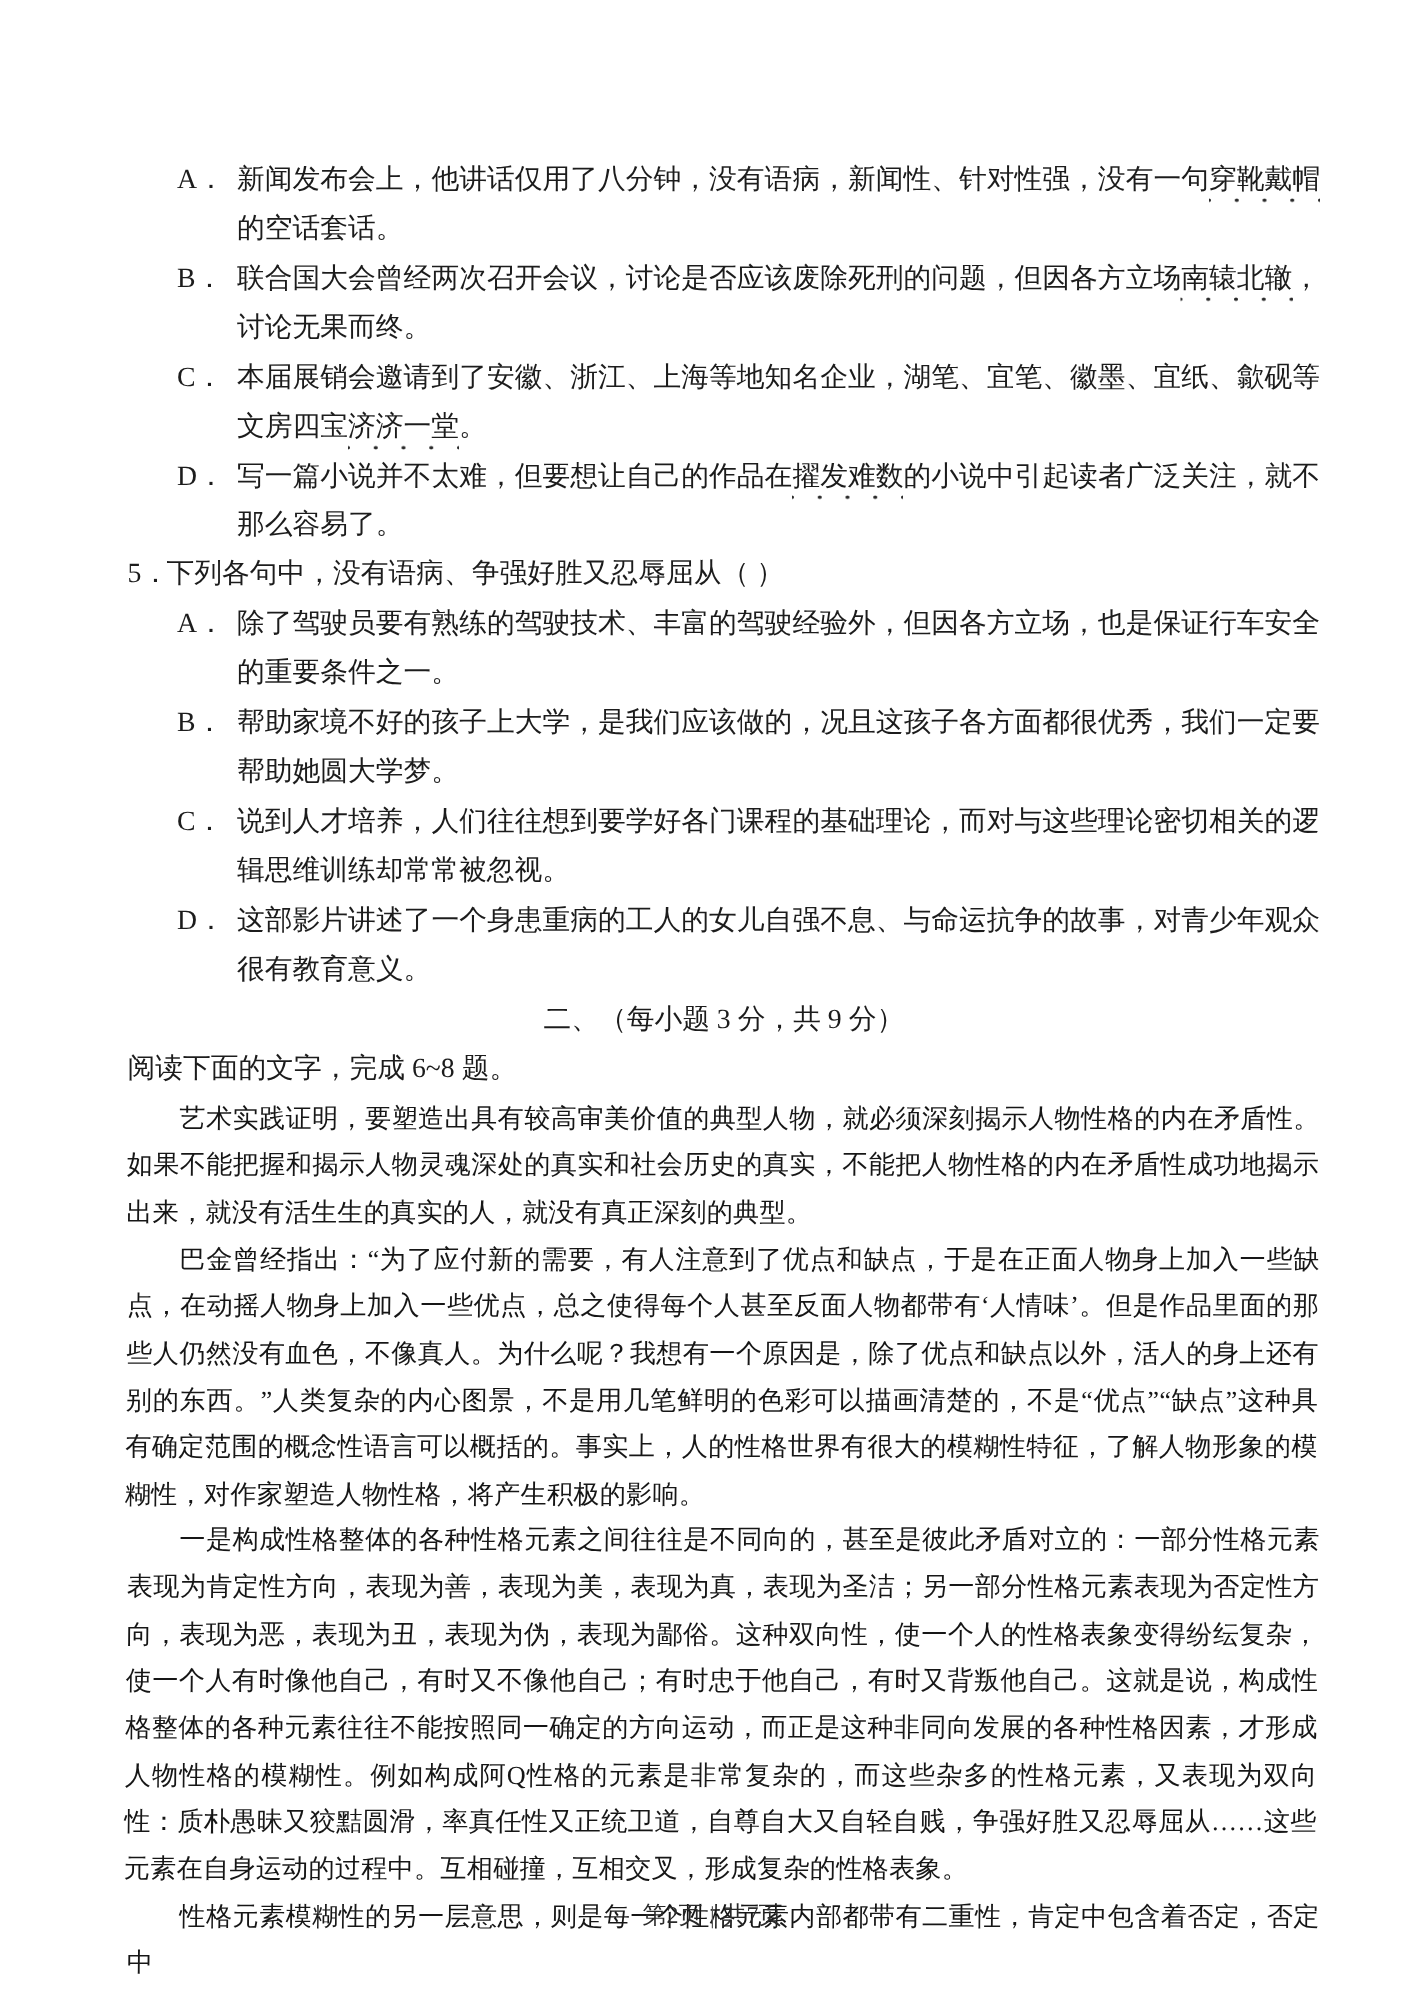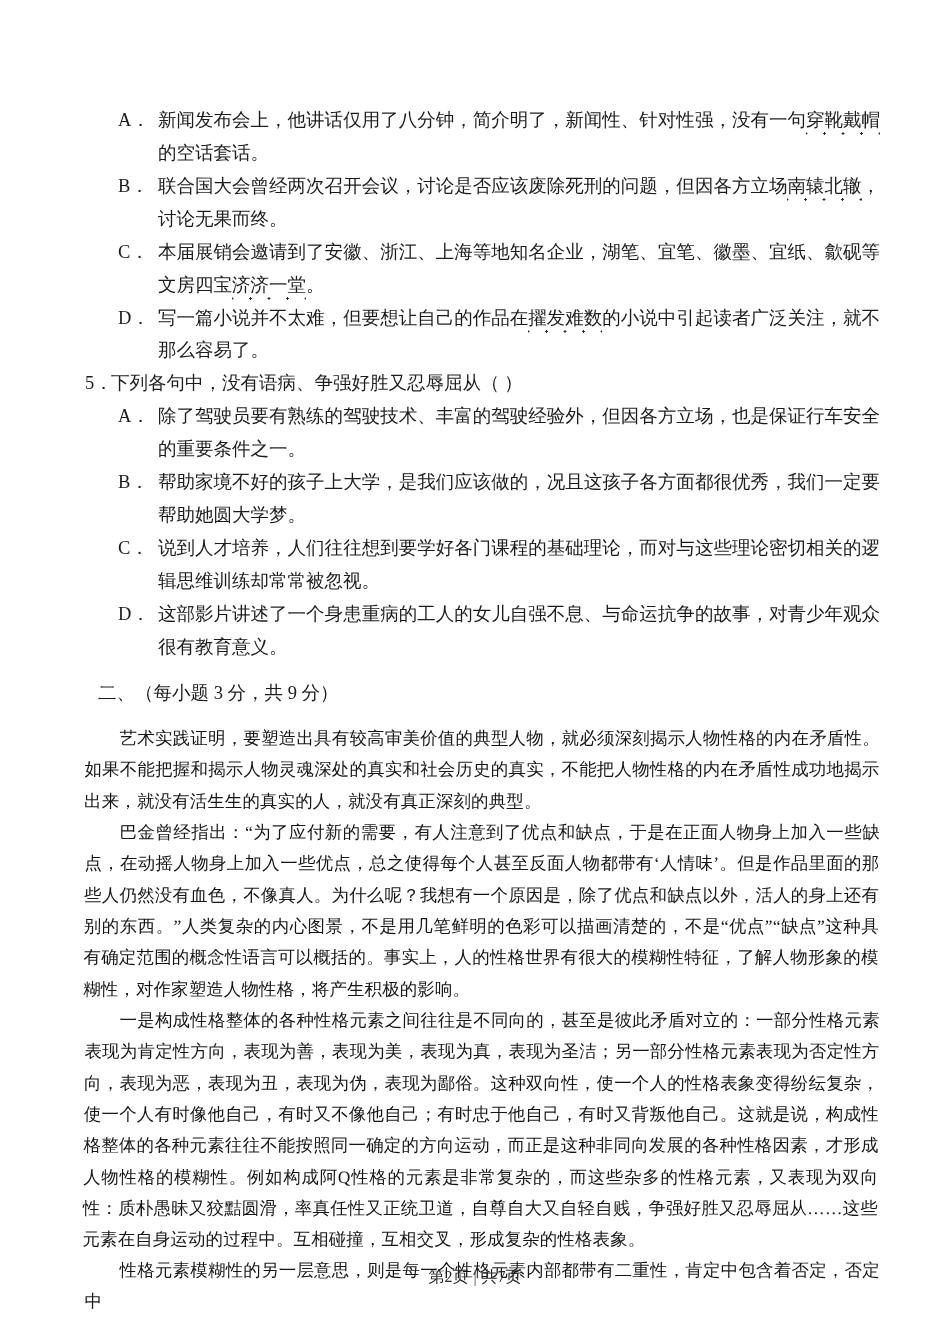--- a/index.html
+++ b/index.html
@@ -59,22 +59,22 @@
   }
   .q-stem .num {
     flex: 0 0 auto;
     width: 26px;
   }
   .q-stem .stem-text { flex: 1 1 auto; }
 
   .section-head {
     font-size: 18.5px;
     line-height: 1.78;
-    margin: 13px;
-    text-align: left;
+    margin: 0;
+    text-align: center;
   }
   .section-sub {
     font-size: 18.5px;
     line-height: 1.78;
     margin: 0;
     text-align: left;
   }
 
   
   .passage {
@@ -122,21 +122,21 @@
   }
   .footer .bar { margin: 0 5px; color: #555; }
 </style>
 </head>
 <body>
 
 <div class="page">
 
   <div class="q-option">
     <span class="opt-letter">A．</span>
-    <span class="opt-text"><span>新闻发布会上，他讲话仅用了八分钟，简介明了，新闻性、针对性强，没有一句</span><span class="emph">穿靴戴帽</span><span>的空话套话。</span></span>
+    <span class="opt-text"><span>新闻发布会上，他讲话仅用了八分钟，没有语病，新闻性、针对性强，没有一句</span><span class="emph">穿靴戴帽</span><span>的空话套话。</span></span>
   </div>
 
   <div class="q-option">
     <span class="opt-letter">B．</span>
     <span class="opt-text"><span>联合国大会曾经两次召开会议，讨论是否应该废除死刑的问题，但因各方立场</span><span class="emph">南辕北辙</span><span>，讨论无果而终。</span></span>
   </div>
 
   <div class="q-option">
     <span class="opt-letter">C．</span>
     <span class="opt-text"><span>本届展销会邀请到了安徽、浙江、上海等地知名企业，湖笔、宜笔、徽墨、宜纸、歙砚等文房四宝</span><span class="emph">济济一堂</span><span>。</span></span>
@@ -163,20 +163,21 @@
   <div class="q-option">
     <span class="opt-letter">C．</span>
     <span class="opt-text">说到人才培养，人们往往想到要学好各门课程的基础理论，而对与这些理论密切相关的逻辑思维训练却常常被忽视。</span>
   </div>
   <div class="q-option">
     <span class="opt-letter">D．</span>
     <span class="opt-text">这部影片讲述了一个身患重病的工人的女儿自强不息、与命运抗争的故事，对青少年观众很有教育意义。</span>
   </div>
 
   <div class="section-head">二、（每小题 3 分，共 9 分）</div>
+  <div class="section-sub">阅读下面的文字，完成 6~8 题。</div>
 
   <p class="passage">艺术实践证明，要塑造出具有较高审美价值的典型人物，就必须深刻揭示人物性格的内在矛盾性。如果不能把握和揭示人物灵魂深处的真实和社会历史的真实，不能把人物性格的内在矛盾性成功地揭示出来，就没有活生生的真实的人，就没有真正深刻的典型。</p>
   <p class="passage">巴金曾经指出：“为了应付新的需要，有人注意到了优点和缺点，于是在正面人物身上加入一些缺点，在动摇人物身上加入一些优点，总之使得每个人甚至反面人物都带有‘人情味’。但是作品里面的那些人仍然没有血色，不像真人。为什么呢？我想有一个原因是，除了优点和缺点以外，活人的身上还有别的东西。”人类复杂的内心图景，不是用几笔鲜明的色彩可以描画清楚的，不是“优点”“缺点”这种具有确定范围的概念性语言可以概括的。事实上，人的性格世界有很大的模糊性特征，了解人物形象的模糊性，对作家塑造人物性格，将产生积极的影响。</p>
   <p class="passage">一是构成性格整体的各种性格元素之间往往是不同向的，甚至是彼此矛盾对立的：一部分性格元素表现为肯定性方向，表现为善，表现为美，表现为真，表现为圣洁；另一部分性格元素表现为否定性方向，表现为恶，表现为丑，表现为伪，表现为鄙俗。这种双向性，使一个人的性格表象变得纷纭复杂，使一个人有时像他自己，有时又不像他自己；有时忠于他自己，有时又背叛他自己。这就是说，构成性格整体的各种元素往往不能按照同一确定的方向运动，而正是这种非同向发展的各种性格因素，才形成人物性格的模糊性。例如构成阿Q性格的元素是非常复杂的，而这些杂多的性格元素，又表现为双向性：质朴愚昧又狡黠圆滑，率真任性又正统卫道，自尊自大又自轻自贱，争强好胜又忍辱屈从……这些元素在自身运动的过程中。互相碰撞，互相交叉，形成复杂的性格表象。</p>
   <p class="passage">性格元素模糊性的另一层意思，则是每一个性格元素内部都带有二重性，肯定中包含着否定，否定中</p>
 
   <div class="footer">
     <span>第</span><span>2</span><span>页</span><span class="bar">|</span><span>共</span><span>7</span><span>页</span>
   </div>
 

